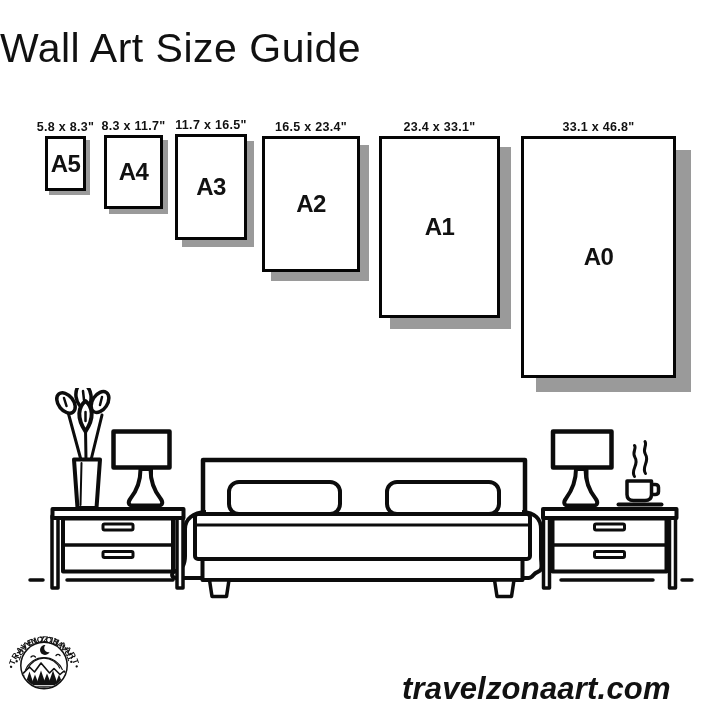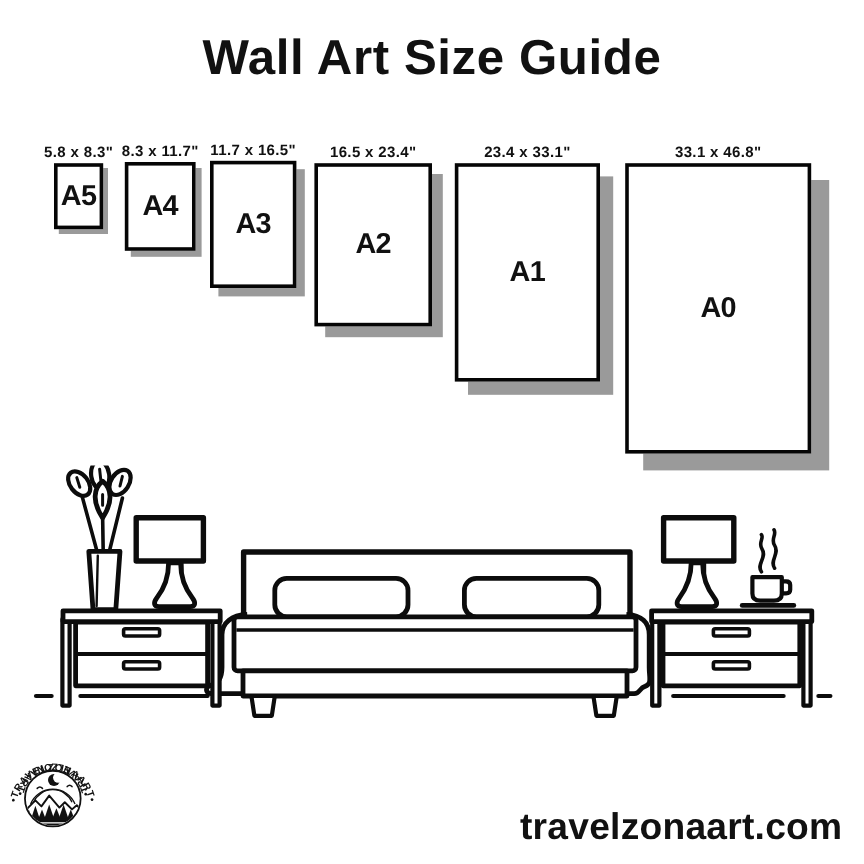--- a/index.html
+++ b/index.html
@@ -1,38 +1,38 @@
 <!DOCTYPE html>
 <html><head>
 <meta charset="utf-8">
 <style>
   html,body{margin:0;padding:0;background:#fff;}
   .stage{
     position:relative;width:720px;height:720px;background:#fff;overflow:hidden;
     font-family:"Liberation Sans",sans-serif;color:#111;
   }
   .title{
-    position:absolute;top:26px;left:0;width:720px;text-align:center;
-    font-size:41px;font-weight:700;letter-spacing:.5px;line-height:1.1;color:#111;
+    position:absolute;top:26px;left:0;width:720px;
+    font-size:41px;font-weight:400;letter-spacing:.5px;line-height:1.1;color:#111;
   }
   .sheet{
     position:absolute;box-sizing:border-box;background:#fff;border:3px solid #050505;
     display:flex;align-items:center;justify-content:center;
   }
   .dim{
     position:absolute;bottom:calc(100% + 5px);left:50%;transform:translateX(-50%);
     white-space:nowrap;font-size:12.5px;font-weight:700;letter-spacing:.3px;color:#111;
   }
   .size-letter{font-size:24px;font-weight:700;letter-spacing:-.5px;color:#111;}
   .bedroom{position:absolute;left:0;top:388px;width:720px;height:215px;}
   .logo{position:absolute;left:4px;top:625px;width:80px;height:80px;}
   .logo text{font-family:"Liberation Sans",sans-serif;font-weight:700;font-size:8.3px;letter-spacing:.55px;fill:#111;}
   .website{
-    position:absolute;left:402px;top:671px;width:300px;text-align:right;
-    font-size:31px;font-weight:800;letter-spacing:.2px;color:#111;white-space:nowrap;
+    position:absolute;left:402px;top:671px;width:300px;text-align:left;
+    font-size:31px;font-weight:800;letter-spacing:.2px;color:#111;white-space:nowrap;font-style:italic;
   }
   .ln{stroke:#0c0c0c;fill:none;}
   .wfill{stroke:#0c0c0c;fill:#fff;}
 </style>
 </head>
 <body>
 
 <div class="stage">
 
   <div class="title">Wall Art Size Guide</div>

